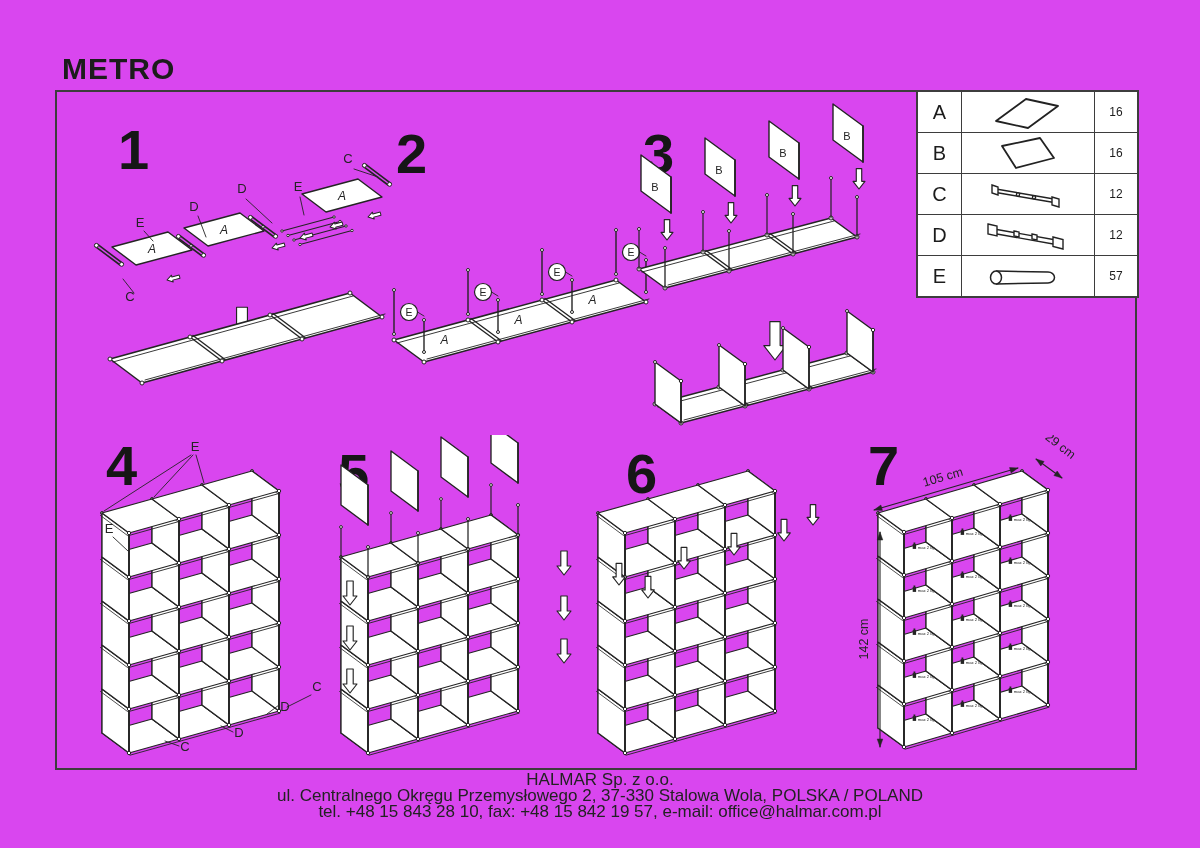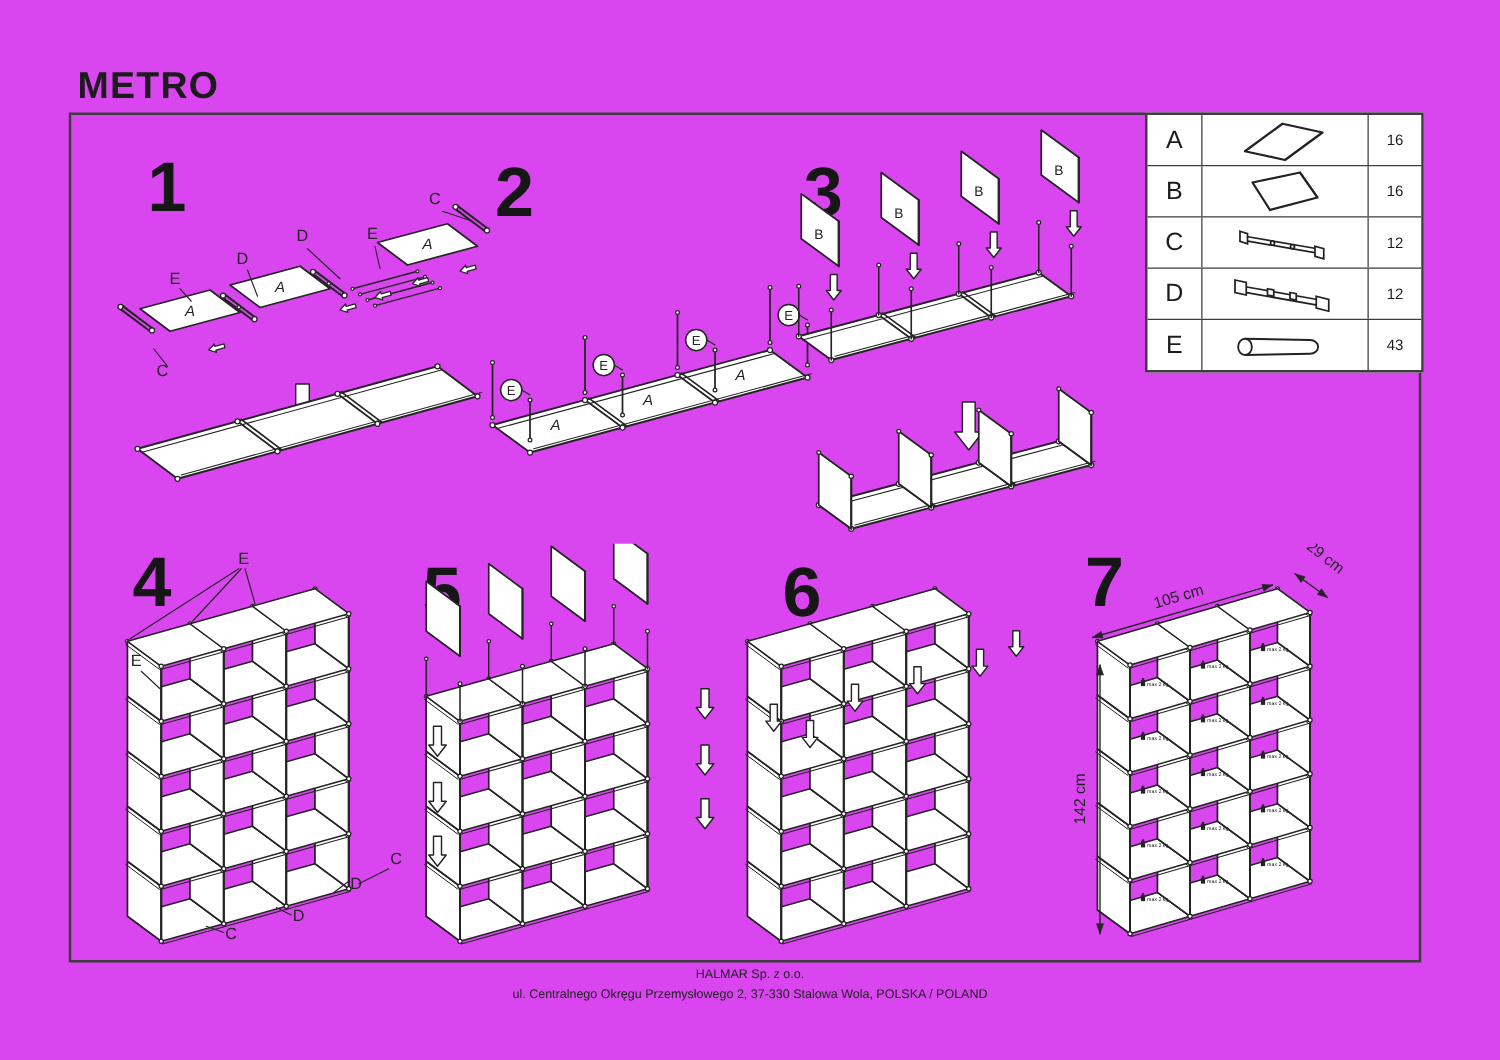--- a/index.html
+++ b/index.html
@@ -7,21 +7,21 @@
          font-family:"Liberation Sans",sans-serif;color:#1c1c1c;overflow:hidden;}
   .title{position:absolute;left:62px;top:52px;font-size:30px;font-weight:bold;letter-spacing:1px;}
   .mainbox{position:absolute;left:55px;top:90px;width:1078px;height:676px;border:2px solid #3d3d3d;}
   .stepnum{position:absolute;font-size:56px;font-weight:bold;line-height:1;color:#161616;}
   .ptable{position:absolute;left:916px;top:90px;width:219px;border:2px solid #3d3d3d;background:#fff;}
   .prow{display:flex;height:40px;border-bottom:1.5px solid #3d3d3d;}
   .prow:last-child{border-bottom:none;}
   .pletter{width:43px;border-right:1.5px solid #3d3d3d;display:flex;align-items:center;justify-content:center;font-size:20px;}
   .picon{flex:1;border-right:1.5px solid #3d3d3d;display:flex;align-items:center;justify-content:center;}
   .pqty{width:42px;display:flex;align-items:center;justify-content:center;font-size:12px;}
-  .footer{position:absolute;left:0;top:772px;width:1200px;text-align:center;font-size:10px;line-height:16px;color:#222;}
+  .footer{position:absolute;left:0;top:772px;width:1200px;text-align:center;font-size:17px;line-height:16px;color:#222;}
   svg line, svg polygon, svg path, svg ellipse, svg circle{vector-effect:none;}
 </style>
 </head>
 <body>
 
 <div id="stage">
 
   <div class="title">METRO</div>
   <div class="mainbox"></div>
 
@@ -85,27 +85,28 @@
       <div class="pqty">12</div>
     </div>
     <div class="prow">
       <div class="pletter">E</div>
       <div class="picon">
         <svg width="100" height="38" viewBox="0 0 100 38">
           <path d="M18,14 L70,15 A6.5,5.5 0 0 1 70,26 L18,27" fill="#fff" stroke="#222" stroke-width="1.5"></path>
           <ellipse cx="18" cy="20.5" rx="5.5" ry="6.5" fill="#fff" stroke="#222" stroke-width="1.5"></ellipse>
         </svg>
       </div>
-      <div class="pqty">43</div>
+      <div class="pqty">57</div>
     </div>
   </div>
 
   <div class="footer">
     <div>HALMAR Sp. z o.o.</div>
     <div>ul. Centralnego Okręgu Przemysłowego 2, 37-330 Stalowa Wola, POLSKA / POLAND</div>
+    <div>tel. +48 15 843 28 10, fax: +48 15 842 19 57, e-mail: office@halmar.com.pl</div>
   </div>
 
 <svg viewBox="0 0 315 300" width="315" height="300" style="position: absolute; left: 90px; top: 115px;">
       <g>
         <line x1="30" y1="150" x2="4.799999999999997" y2="131.1" stroke="#242424" stroke-width="1.6" stroke-linecap="round"></line>
         <line x1="33.2" y1="148.6" x2="7.999999999999997" y2="129.7" stroke="#242424" stroke-width="1.6" stroke-linecap="round"></line>
         <circle cx="31.6" cy="149.3" r="2" fill="#fff" stroke="#242424" stroke-width="1"></circle>
         <circle cx="6.399999999999997" cy="130.4" r="2" fill="#fff" stroke="#242424" stroke-width="1"></circle>
         <polygon points="46,150 102,135 78,117 22,132" fill="#fff" stroke="#242424" stroke-width="1.4" stroke-linejoin="round"></polygon>
         <text x="62" y="137.5" fill="#242424" font-size="12" text-anchor="middle" font-family="'Liberation Sans',sans-serif" font-style="italic">A</text>

